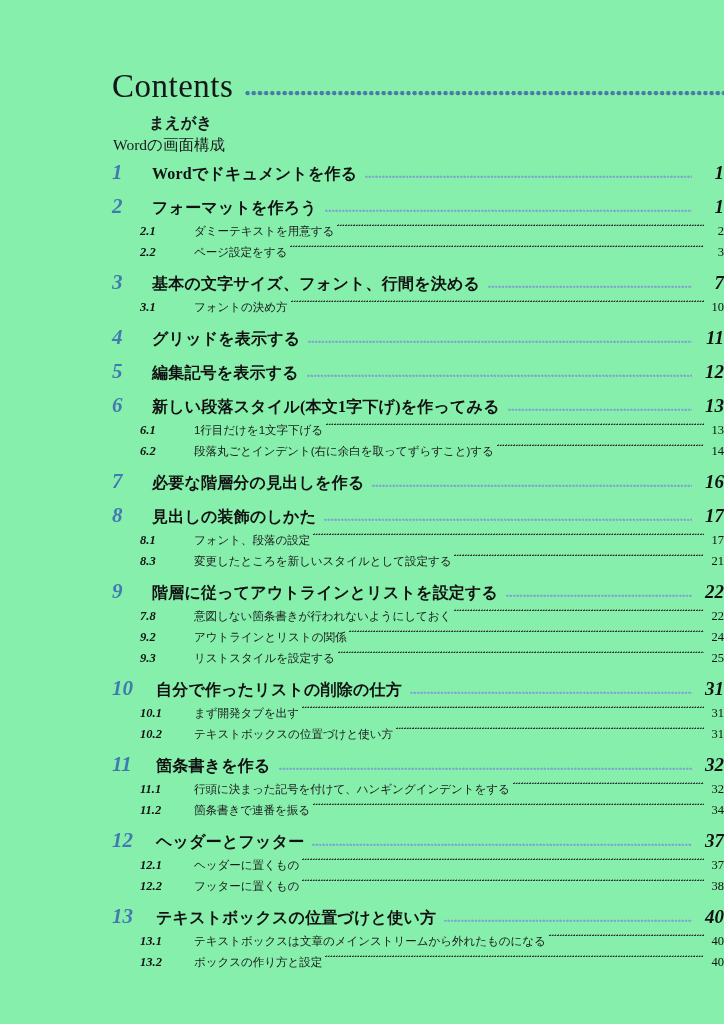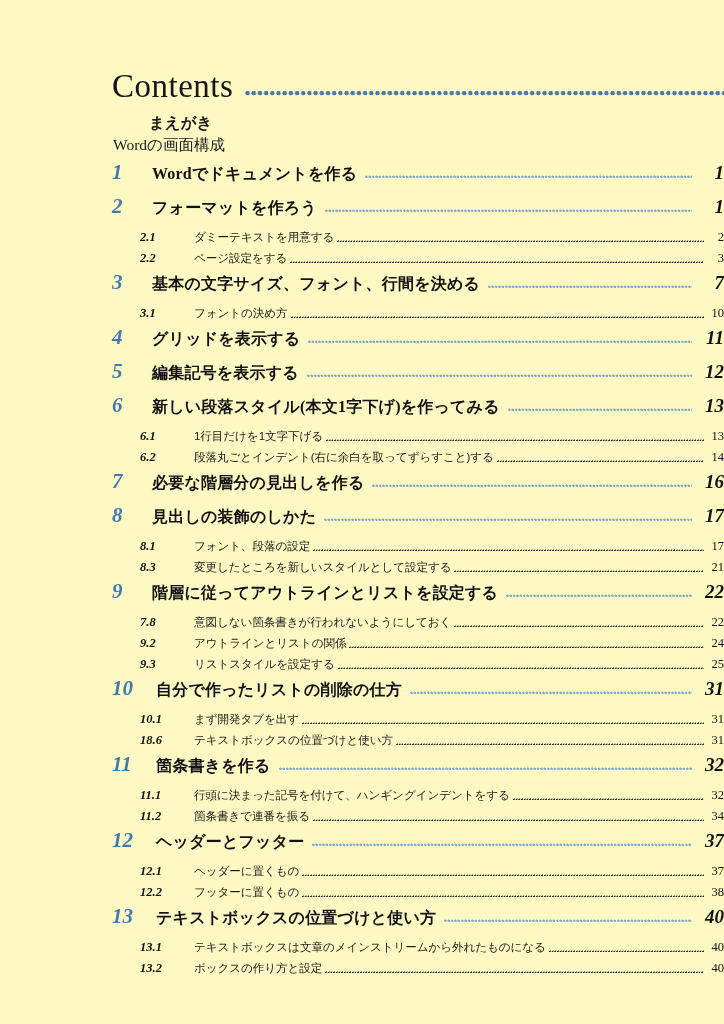--- a/index.html
+++ b/index.html
@@ -12,21 +12,21 @@
     height: 1024px;
     font-family: "Liberation Sans", sans-serif;
     -webkit-font-smoothing: antialiased;
     overflow: hidden;
   }
 
   .page {
     position: relative;
     width: 724px;
     height: 1024px;
-    background: #fef9c3;
+    background: #86efac;
     box-sizing: border-box;
   }
 
   .content {
     position: absolute;
     left: 112px;
     top: 70px;
     right: 0px;
     width: 612px;
   }
@@ -109,21 +109,21 @@
     font-family: "Liberation Serif", "DejaVu Serif", serif;
     font-style: italic;
     font-weight: 700;
     font-size: 19px;
     color: #111111;
   }
 
   
   .l2 {
     display: flex;
-    align-items: flex-end;
+    align-items: flex-start;
     height: 21px;
     padding-left: 28px;
   }
   .l2-num {
     flex: 0 0 auto;
     width: 54px;
     font-family: "Liberation Serif", "DejaVu Serif", serif;
     font-style: italic;
     font-weight: 700;
     font-size: 12.5px;
@@ -297,21 +297,21 @@
           <div class="l1-leader"></div>
           <div class="l1-page">31</div>
         </div>
         <div class="l2 wide">
           <div class="l2-num">10.1</div>
           <div class="l2-text">まず開発タブを出す</div>
           <div class="l2-leader"></div>
           <div class="l2-page">31</div>
         </div>
         <div class="l2 wide">
-          <div class="l2-num">18.6</div>
+          <div class="l2-num">10.2</div>
           <div class="l2-text">テキストボックスの位置づけと使い方</div>
           <div class="l2-leader"></div>
           <div class="l2-page">31</div>
         </div>
         <div class="l1 wide">
           <div class="l1-num">11</div>
           <div class="l1-text">箇条書きを作る</div>
           <div class="l1-leader"></div>
           <div class="l1-page">32</div>
         </div>

